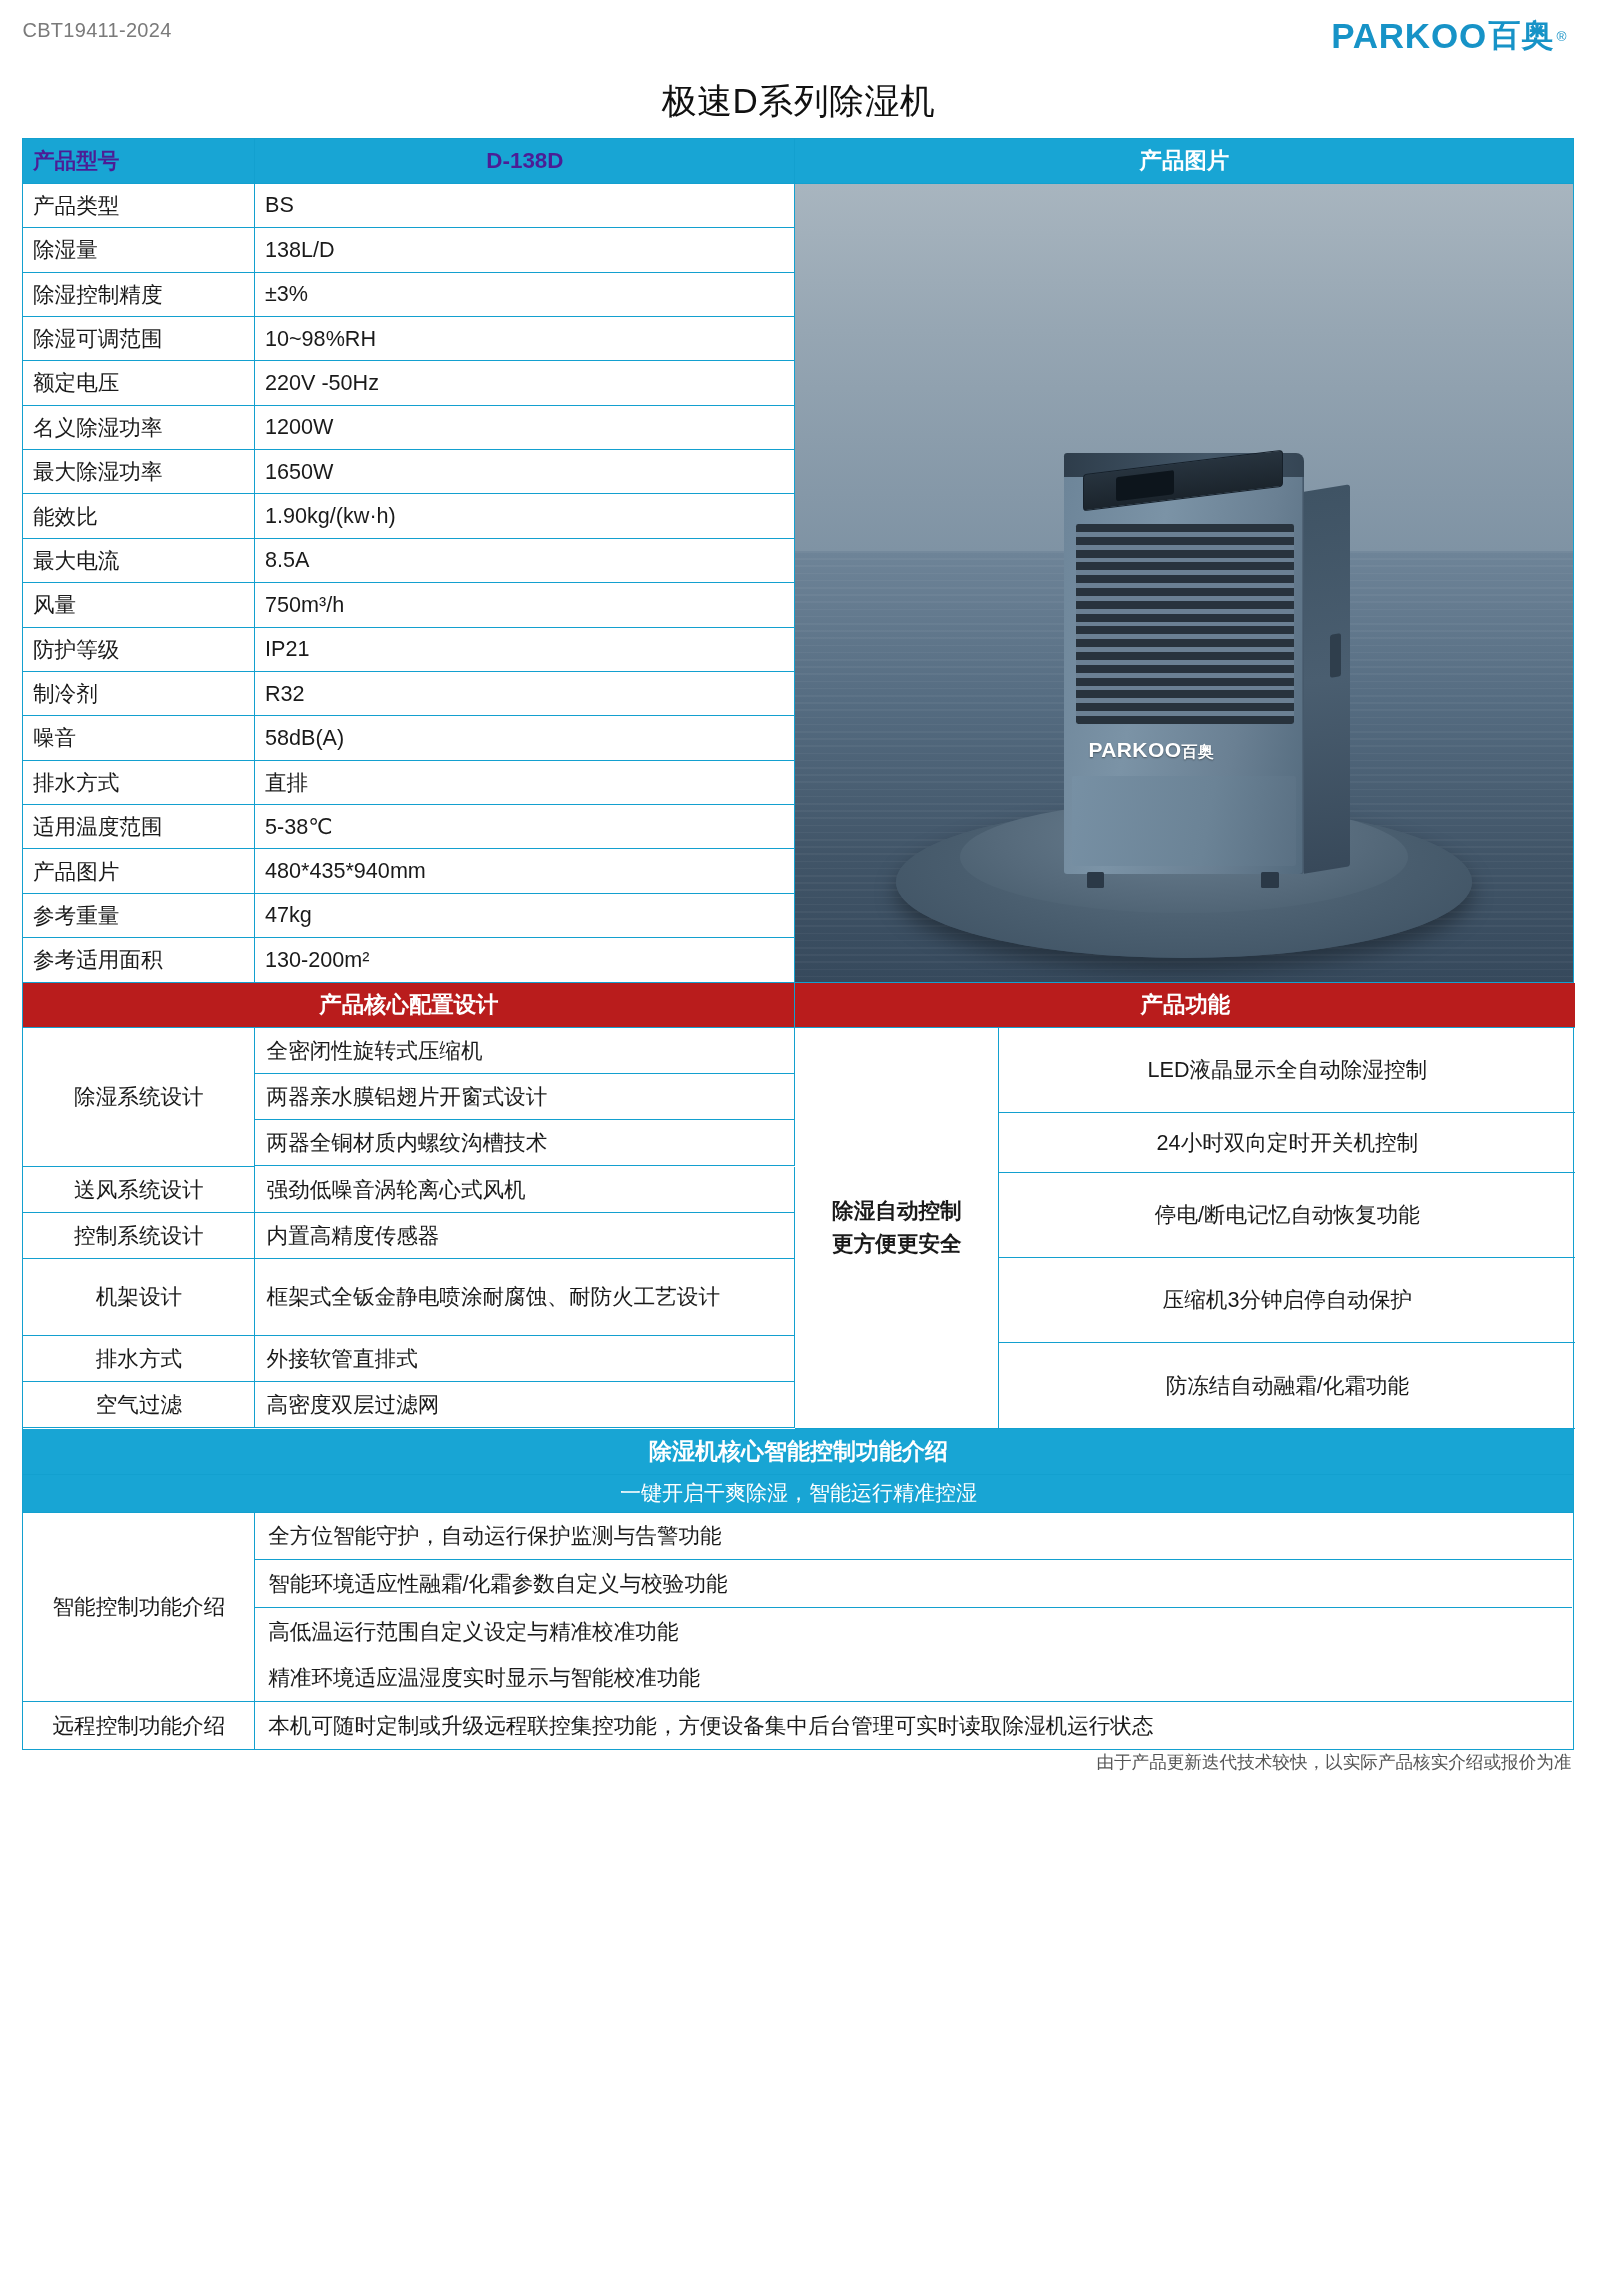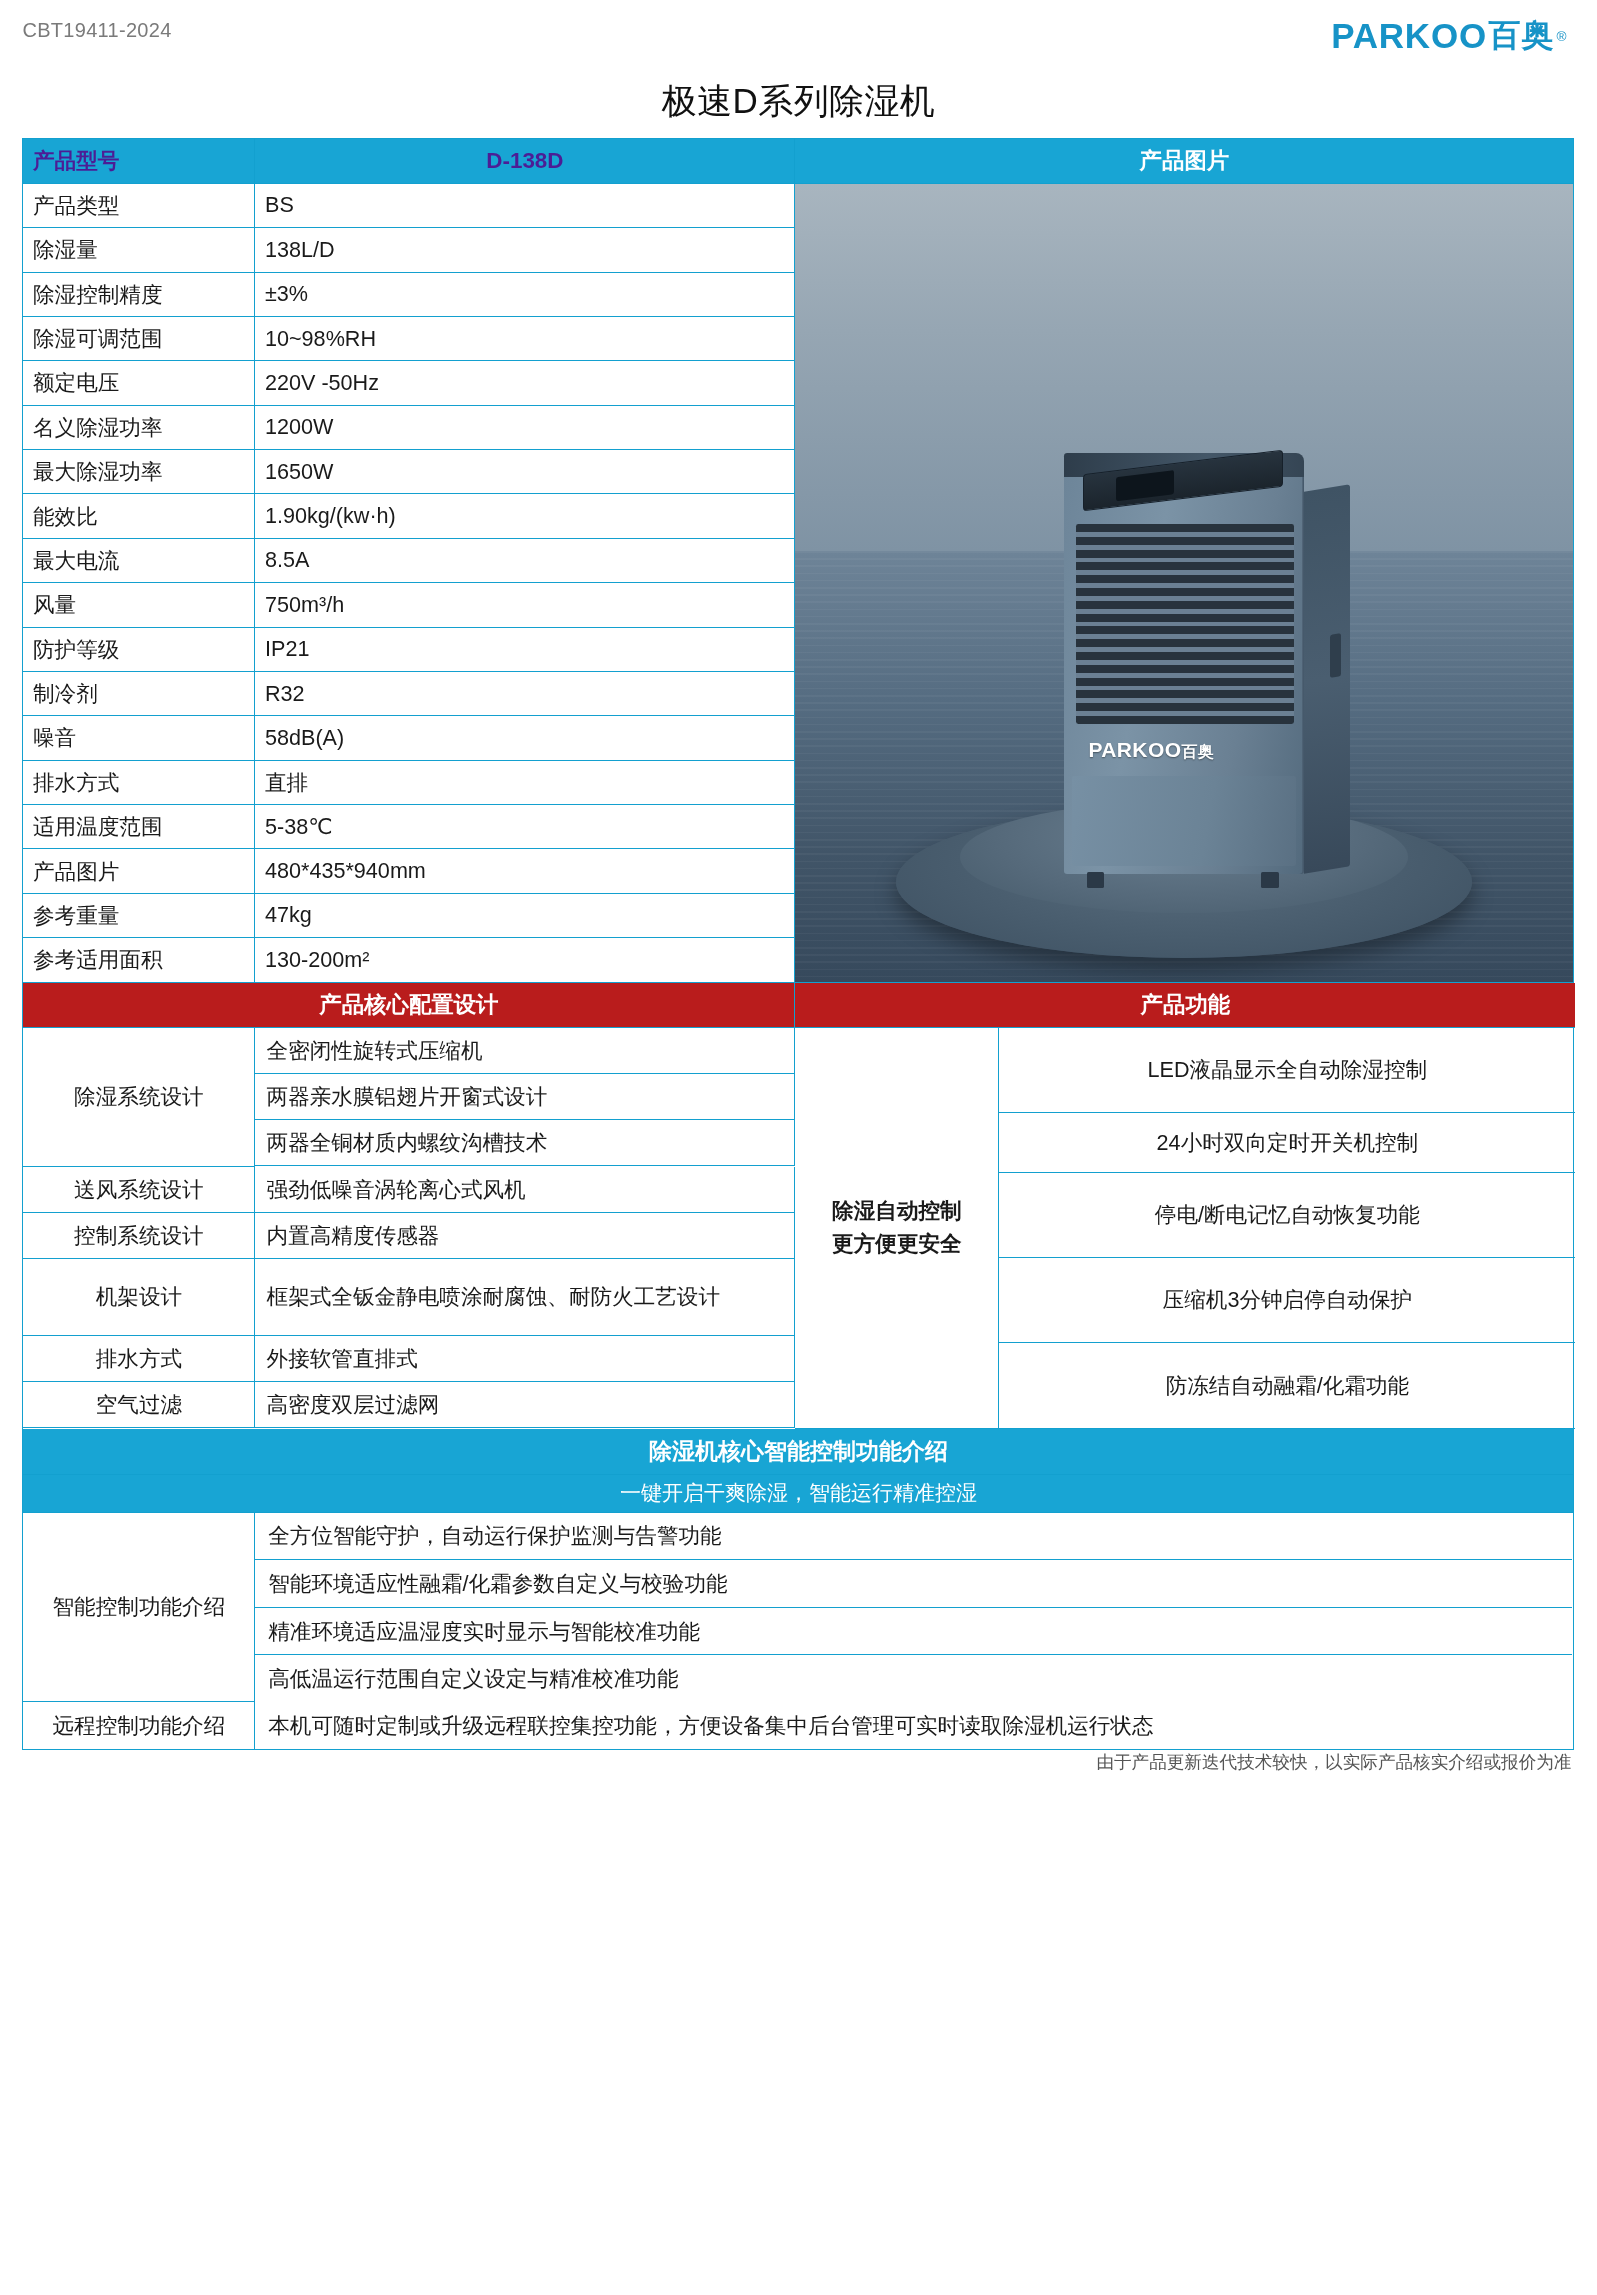--- a/index.html
+++ b/index.html
@@ -546,22 +546,22 @@
 
     <div>
       <div class="full-band">除湿机核心智能控制功能介绍</div>
       <div class="sub-band">一键开启干爽除湿，智能运行精准控湿</div>
 
       <div class="smart-row">
         <div class="smart-k">智能控制功能介绍</div>
         <div class="smart-list">
           <div class="smart-item">全方位智能守护，自动运行保护监测与告警功能</div>
           <div class="smart-item">智能环境适应性融霜/化霜参数自定义与校验功能</div>
+          <div class="smart-item last">高低温运行范围自定义设定与精准校准功能</div>
           <div class="smart-item">精准环境适应温湿度实时显示与智能校准功能</div>
-          <div class="smart-item last">高低温运行范围自定义设定与精准校准功能</div>
         </div>
       </div>
 
       <div class="remote-row">
         <div class="remote-k">远程控制功能介绍</div>
         <div class="remote-v">本机可随时定制或升级远程联控集控功能，方便设备集中后台管理可实时读取除湿机运行状态</div>
       </div>
     </div>
 
   </div>

